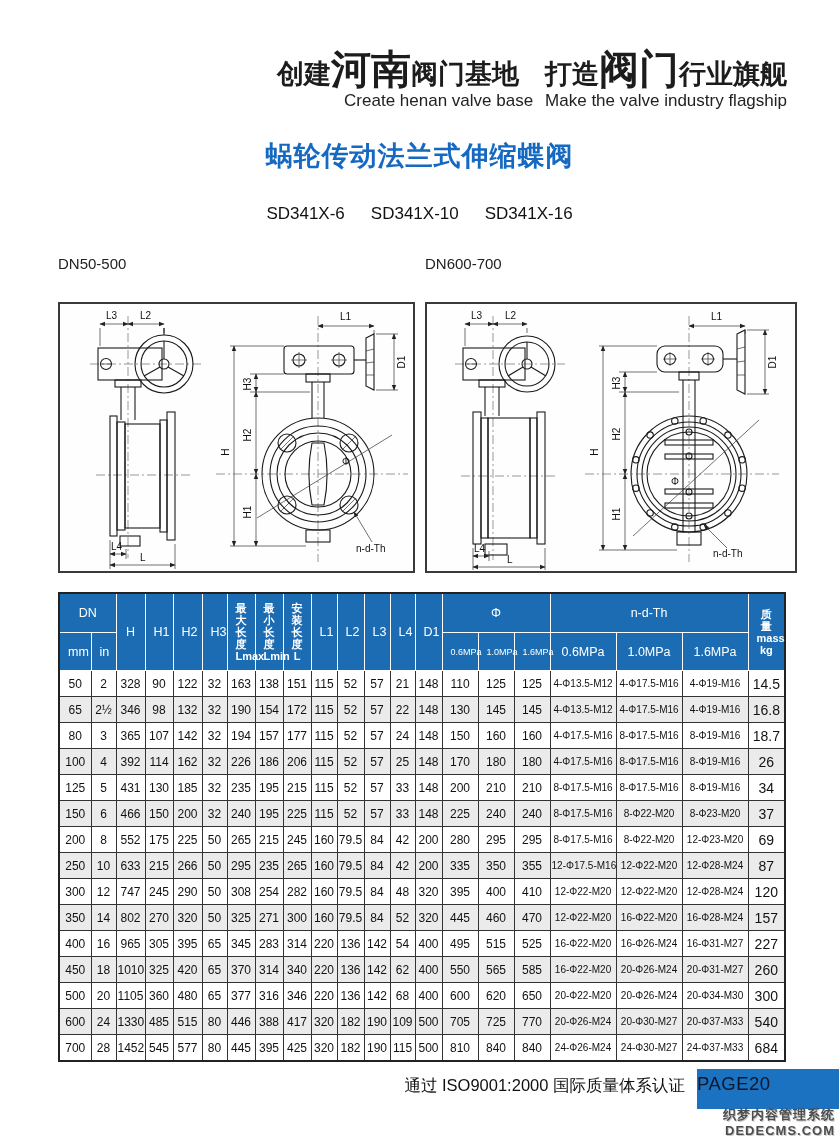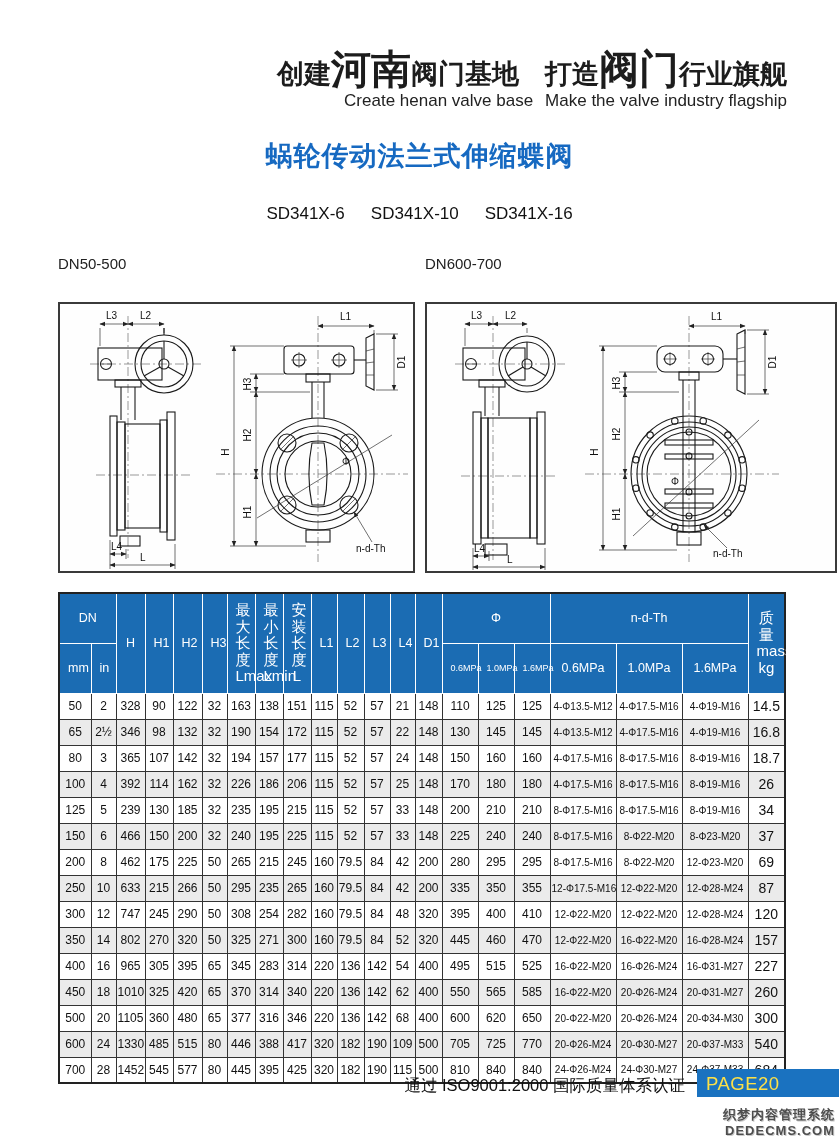--- a/index.html
+++ b/index.html
@@ -25,49 +25,49 @@
   .title-en { position:absolute; top:174px; left:0; width:100%; text-align:center;
               color:#1b75c9; font-size:19px; font-weight:normal; }
   .models { position:absolute; top:204px; left:0; width:100%; text-align:center;
             font-size:17px; color:#111; }
   .models span { margin:0 13px; }
 
   
   .drawings { position:absolute; top:255px; left:58px; width:727px; height:305px; }
   .d-col { position:absolute; top:0; }
   .d-col.left  { left:0;   width:357px; }
-  .d-col.right { left:367px; width:412px; }
+  .d-col.right { left:367px; width:372px; }
   .d-caption { font-size:15px; color:#222; height:22px; margin-bottom:25px; }
   .d-box { border:2px solid #3a3a3a; background:#fefefe; }
   .d-box svg { display:block; }
 
   svg text { font-size:10px; fill:#111; font-family:"Liberation Sans","DejaVu Sans",sans-serif; }
   .ln { fill:none; stroke:#1a1a1a; stroke-width:1.1; }
   .dm { fill:none; stroke:#333; stroke-width:0.7; }
   .cl { fill:none; stroke:#555; stroke-width:0.6; stroke-dasharray:9 3 2 3; }
 
   
   .spec-table { position:absolute; top:592px; left:58px; width:727px;
     border-collapse:collapse; table-layout:fixed; border:2px solid #222; }
   .spec-table th { background:#1b6cb3; color:#fff; font-weight:normal;
     border:1px solid #ffffff; font-size:12.5px; height:27px; padding:8px; text-align:center; }
   .spec-table th.sm { font-size:9px; }
-  .spec-table th.multi span { display:block; font-size:15px; line-height:1.1; }
+  .spec-table th.multi span { display:block; font-size:11px; line-height:1.1;font-weight:bold; }
   .spec-table td { border:1px solid #333; text-align:center; height:26px;
     font-size:12px; padding:0 1px; white-space:nowrap; background:#fff; }
   .spec-table tr.alt td { background:#ebebeb; }
   .spec-table td:nth-child(18), .spec-table td:nth-child(19), .spec-table td:nth-child(20) { font-size:10px; }
   .spec-table td:nth-child(21) { font-size:14px; }
 
   
   .footer-cert { position:absolute; top:1071px; right:154px; font-size:16.5px;
     color:#111; line-height:28px; white-space:nowrap; }
-  .page-bar { position:absolute; top:1069px; right:0; width:142px; height:28px;
-    background:#1a72c0; color:#fde047; font-size:18.5px; line-height:30px;
-    padding-left:9px; letter-spacing:0.5px; }
+  .page-bar { position:absolute; top:1069px; right:0; width:142px; height:40px;
+    background:#1a72c0; color:#0f172a; font-size:18.5px; line-height:30px;
+    letter-spacing:0.5px; }
   .watermark { position:absolute; top:1107px; right:4px; text-align:right;
     color:#4d4d4d; font-weight:bold; font-size:13px; line-height:16px;
     letter-spacing:1px; text-shadow:1px 1px 0 #c9c9c9; }
 </style>
 </head>
 <body>
 
 <div class="page">
 
   <div class="slogan">
@@ -470,21 +470,21 @@
           <td>180</td>
           <td>180</td>
           <td>4-Φ17.5-M16</td>
           <td>8-Φ17.5-M16</td>
           <td>8-Φ19-M16</td>
           <td>26</td>
         </tr>
         <tr>
           <td>125</td>
           <td>5</td>
-          <td>239</td>
+          <td>431</td>
           <td>130</td>
           <td>185</td>
           <td>32</td>
           <td>235</td>
           <td>195</td>
           <td>215</td>
           <td>115</td>
           <td>52</td>
           <td>57</td>
           <td>33</td>
@@ -516,21 +516,21 @@
           <td>240</td>
           <td>240</td>
           <td>8-Φ17.5-M16</td>
           <td>8-Φ22-M20</td>
           <td>8-Φ23-M20</td>
           <td>37</td>
         </tr>
         <tr>
           <td>200</td>
           <td>8</td>
-          <td>462</td>
+          <td>552</td>
           <td>175</td>
           <td>225</td>
           <td>50</td>
           <td>265</td>
           <td>215</td>
           <td>245</td>
           <td>160</td>
           <td>79.5</td>
           <td>84</td>
           <td>42</td>

